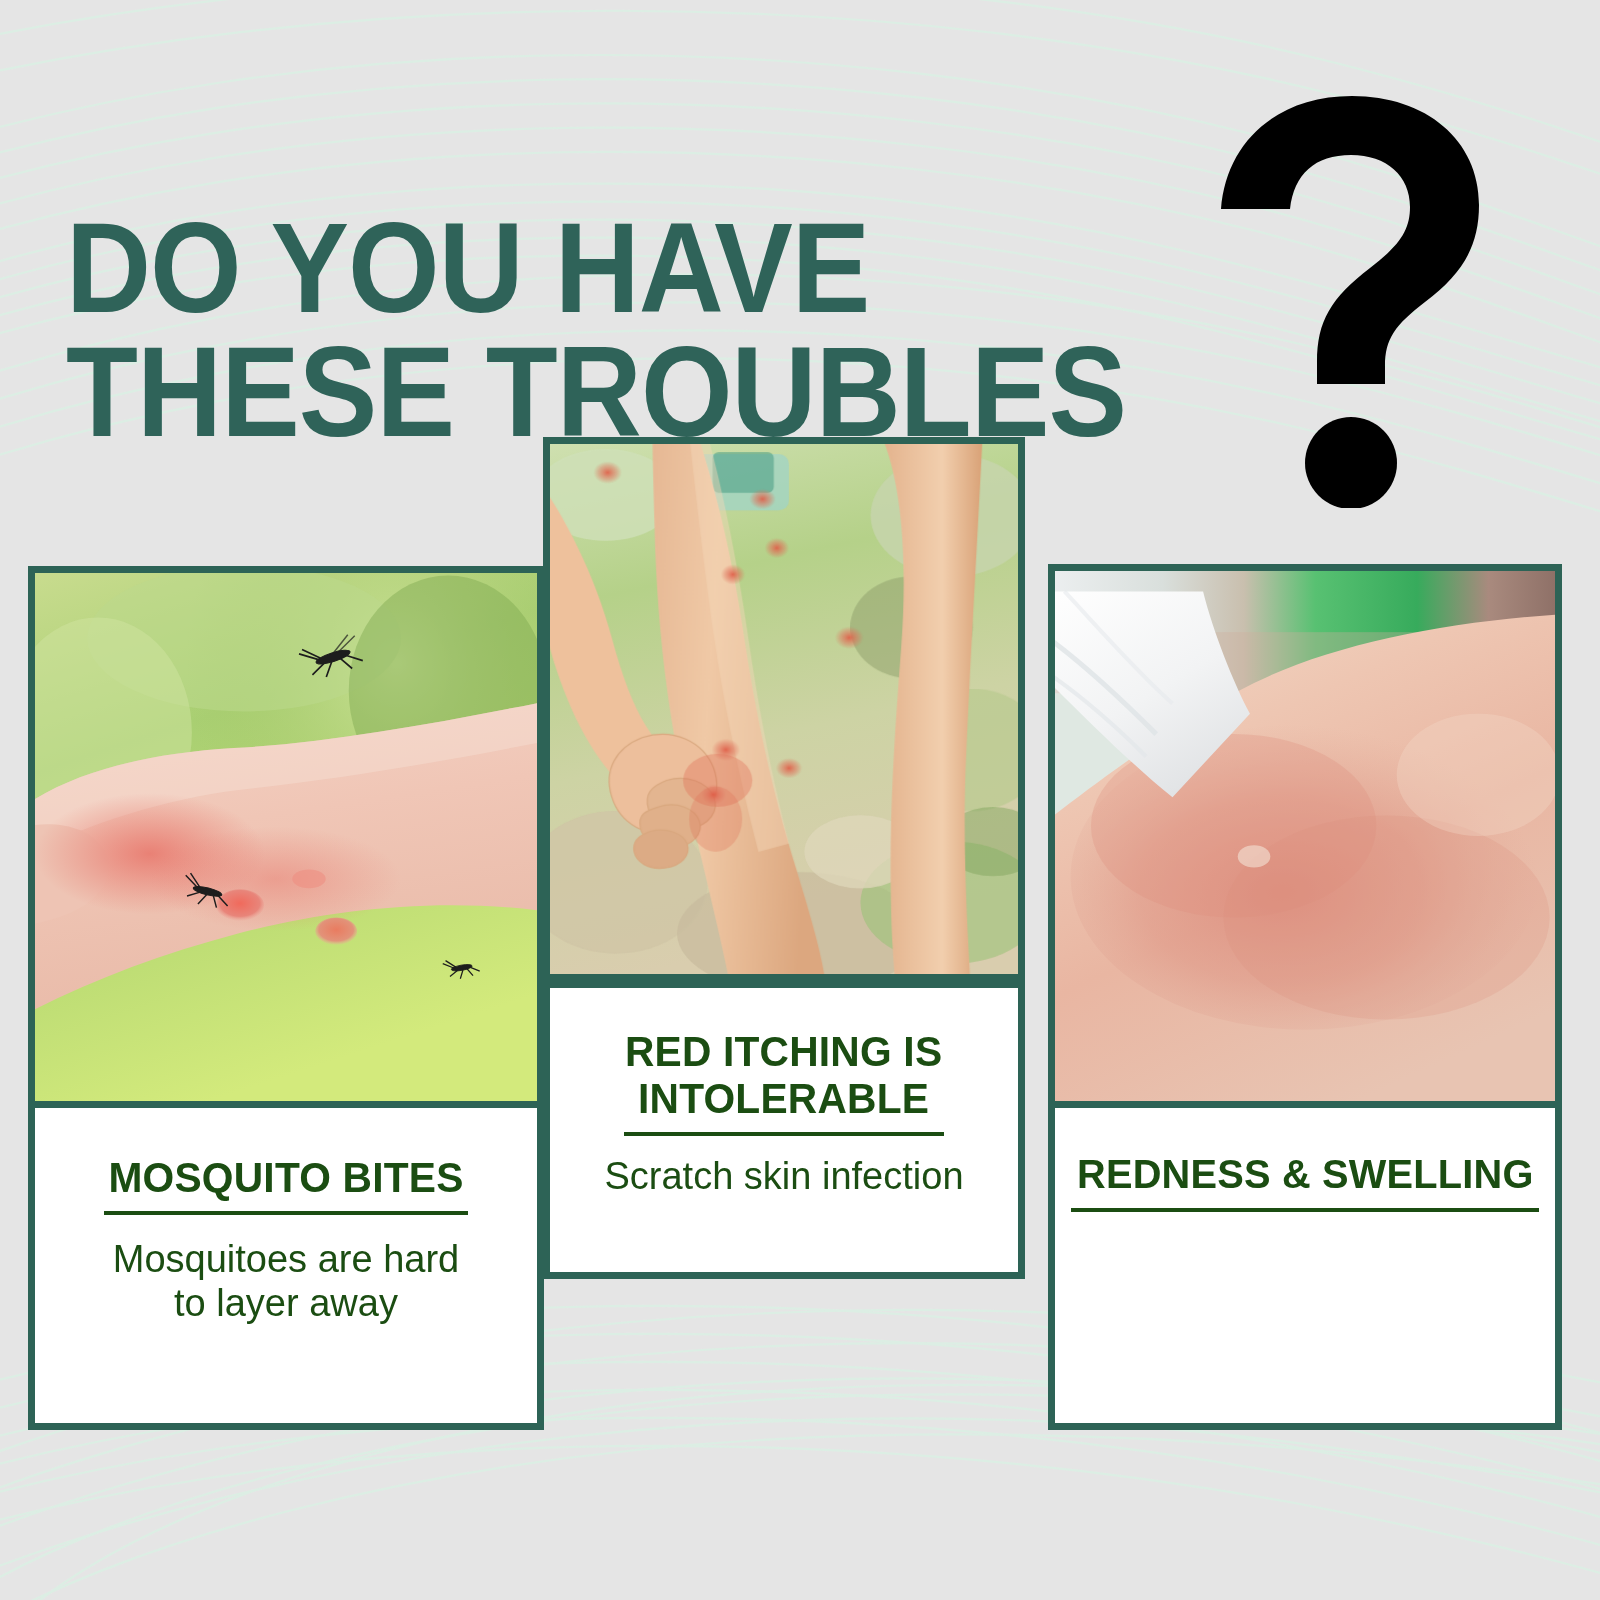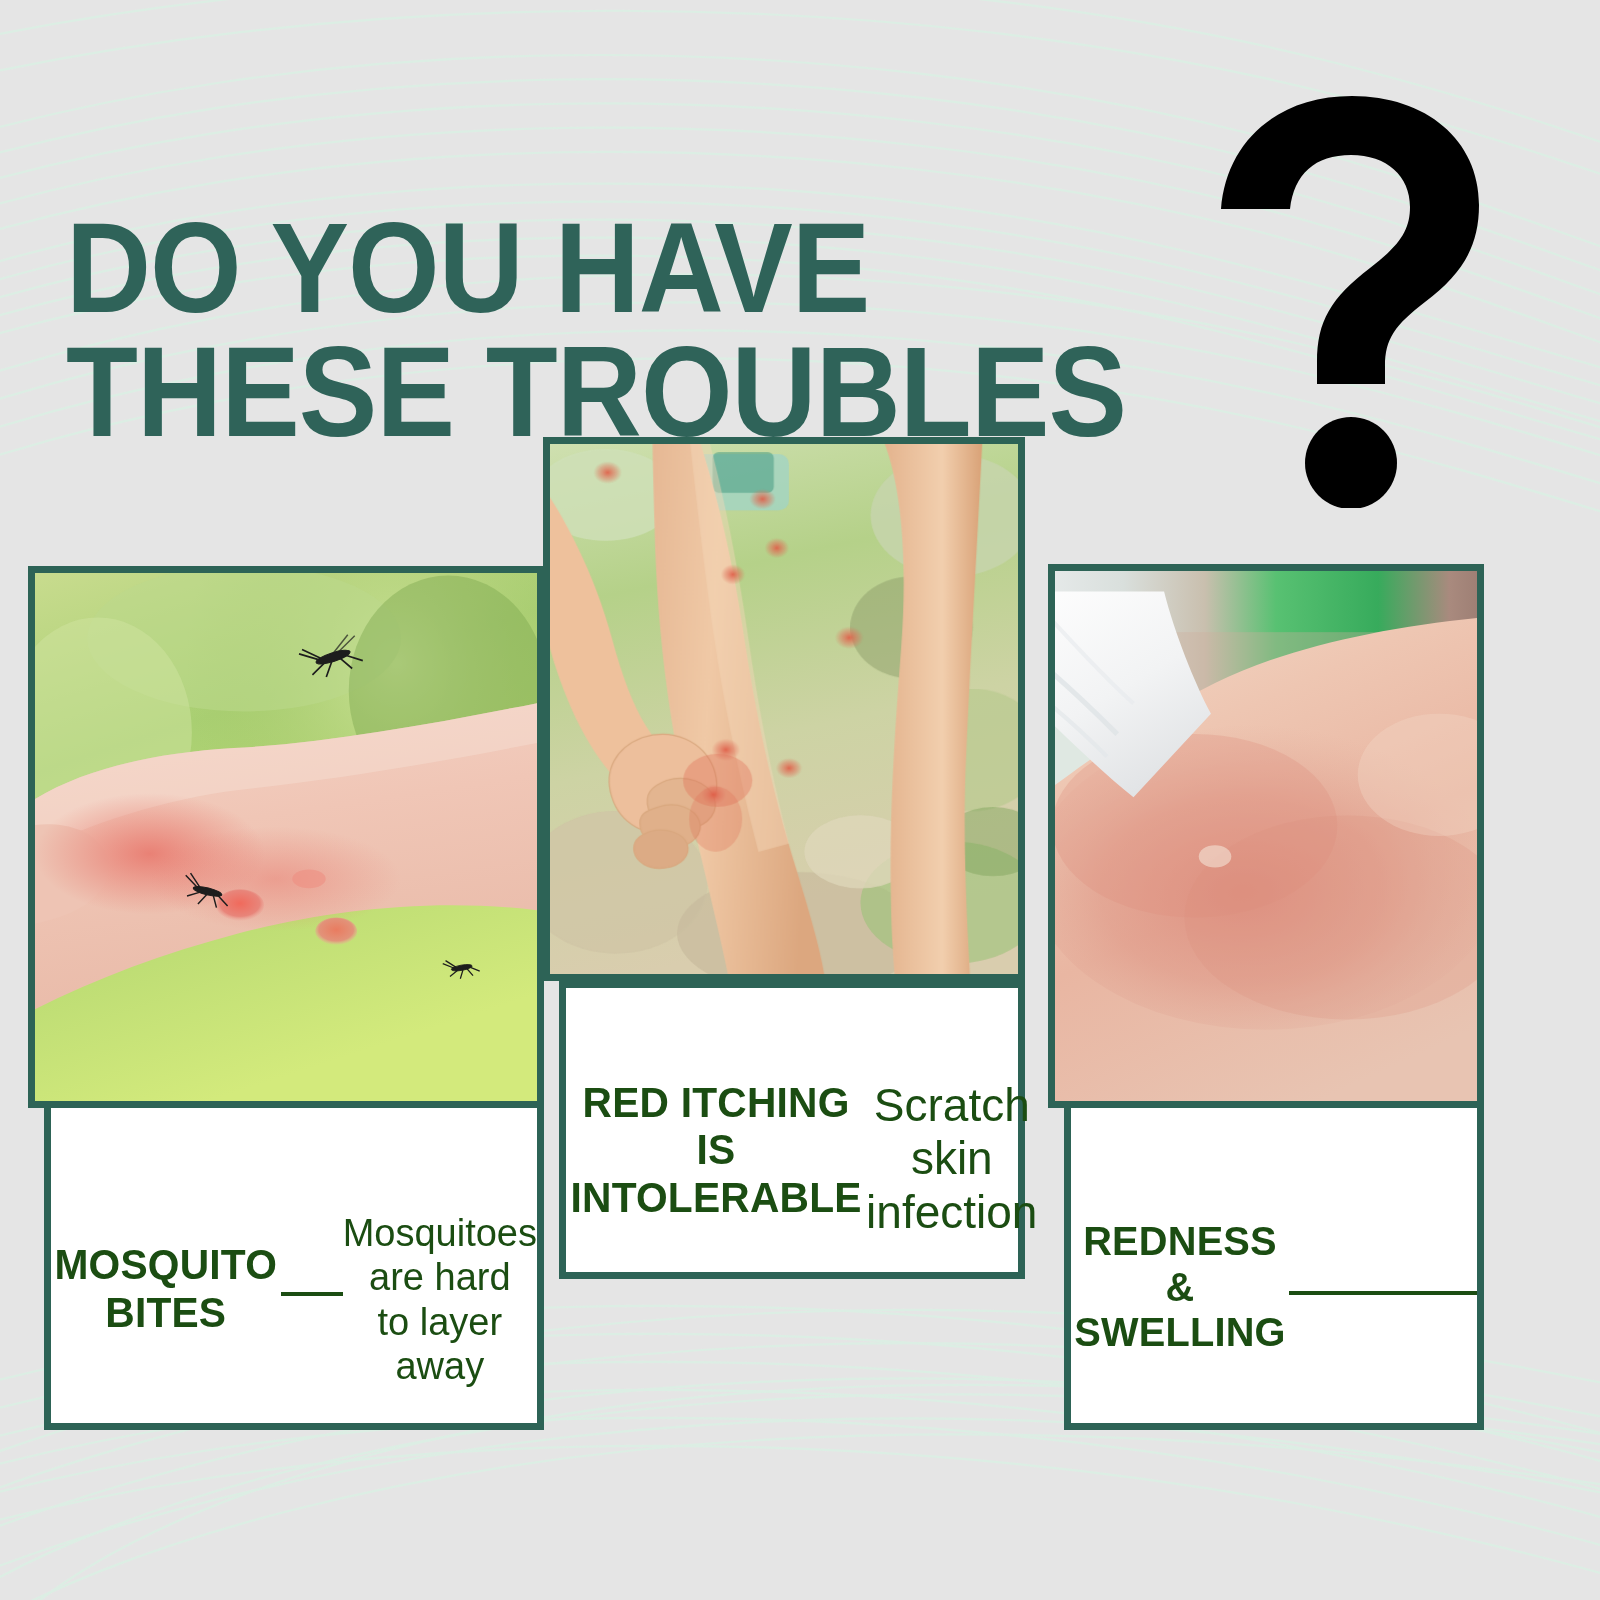--- a/index.html
+++ b/index.html
@@ -42,25 +42,24 @@
     overflow:hidden;
     position:relative;
   }
   .photo{position:absolute;inset:0;width:100%;height:100%;}
   .text-frame{
     border:7px solid #2d6356;
     border-top:0;
     background:#ffffff;
     box-sizing:border-box;
     display:flex;
-    flex-direction:row;
+    flex-direction:column;
     align-items:center;
     justify-content:flex-start;
     text-align:center;
-    margin-left:16px;
   }
   .text-frame.detached{border-top:7px solid #2d6356;}
   .card-title{
     color:#1b4d12;
     font-weight:bold;
     letter-spacing:0.2px;
     line-height:1.12;
     transform:scaleX(0.97);
   }
   .rule{height:4px;background:#1b4d12;}
@@ -77,24 +76,24 @@
   #card1 .card-title{font-size:42px;}
   #card1 .rule{width:364px;margin-top:10px;}
   #card1 .card-sub{font-size:38px;margin-top:22px;}
 
   
   #card2{left:543px;top:437px;width:482px;}
   #card2 .photo-frame{height:530px;}
   #card2 .text-frame{height:298px;padding-top:40px;}
   #card2 .card-title{font-size:42px;}
   #card2 .rule{width:320px;margin-top:10px;}
-  #card2 .card-sub{font-size:46px;margin-top:18px;}
-
-  
-  #card3{left:1048px;top:564px;width:436px;}
+  #card2 .card-sub{font-size:38px;margin-top:18px;}
+
+  
+  #card3{left:1048px;top:564px;width:514px;}
   #card3 .photo-frame{height:530px;}
   #card3 .text-frame{height:322px;padding-top:44px;}
   #card3 .card-title{font-size:41px;}
   #card3 .rule{width:468px;margin-top:10px;}
   #card3 .card-sub{font-size:38px;margin-top:20px;}
 </style>
 </head>
 <body>
 
 <div id="stage">

